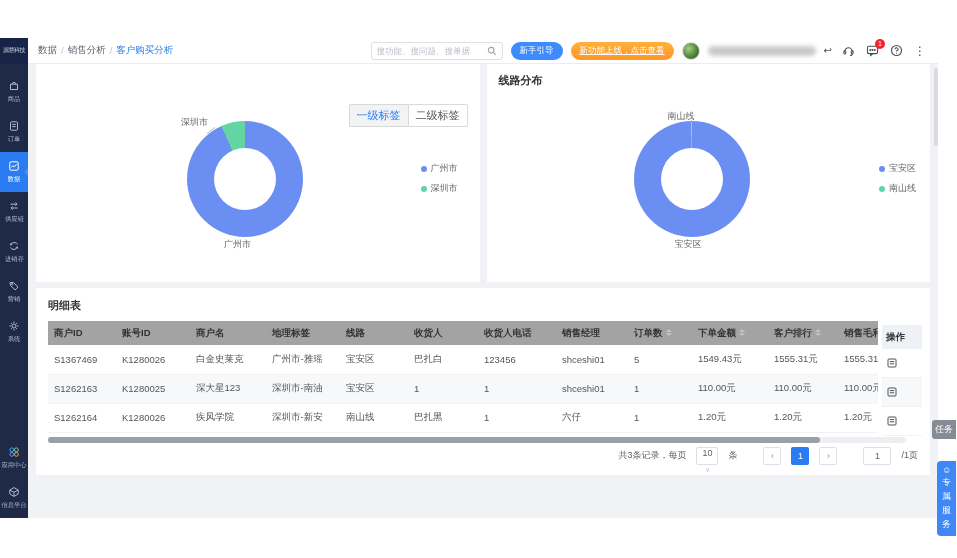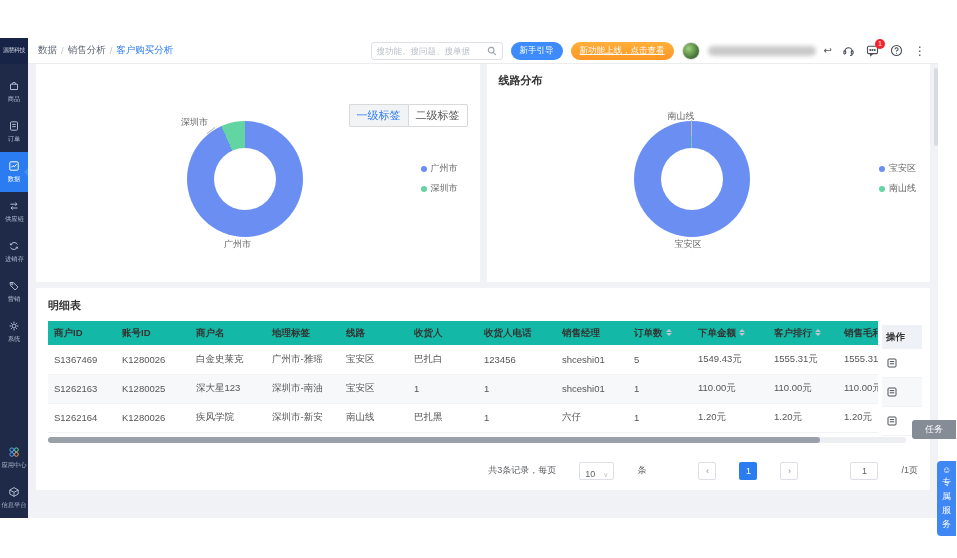--- a/index.html
+++ b/index.html
@@ -62,43 +62,43 @@
   .leader-v { position:absolute; width:1px; background:#bbb; }
   .leader-s { position:absolute; width:10px; height:1px; background:#bbb; transform:rotate(-38deg); }
   .legend { position:absolute; display:flex; flex-direction:column; gap:7px; font-size:9px; color:#666; }
   .legend .li { display:flex; align-items:center; gap:4px; cursor:pointer; }
   .dot { width:6px; height:6px; border-radius:50%; }
 
   
   .table-panel { background:#fff; padding:10px 12px 10px; position:relative; }
   .tbl-wrap { width:830px; overflow:hidden; margin-top:8px; }
   table { width:882px; table-layout:fixed; border-collapse:collapse; font-size:9.5px; color:#555; }
-  thead th { background:#14b8a6; height:24px; font-weight:bold; color:#333; text-align:left; padding:0 6px; white-space:nowrap; overflow:hidden; }
+  thead th { background:#a3a3a3; height:24px; font-weight:bold; color:#333; text-align:left; padding:0 6px; white-space:nowrap; overflow:hidden; }
   tbody td { height:29px; border-bottom:1px solid #f2f3f5; padding:0 6px; white-space:nowrap; overflow:hidden; }
   tbody tr:nth-child(2) { background:#f7f8fa; }
   .caret { display:inline-flex; flex-direction:column; vertical-align:middle; margin-left:3px; gap:1px; }
   .caret i { width:0; height:0; border-left:3px solid transparent; border-right:3px solid transparent; display:block; }
   .caret .up { border-bottom:3px solid #c0c4cc; }
   .caret .dn { border-top:3px solid #c0c4cc; }
   .op-col { position:absolute; top:37px; right:8px; width:40px; }
   .op-h { height:24px; background:#eef1f6; font-size:9.5px; font-weight:bold; color:#333; display:flex; align-items:center; padding-left:4px; }
   .op-c { height:29px; border-bottom:1px solid #f2f3f5; display:flex; align-items:center; padding-left:4px; background:#fff; }
   .op-c.alt { background:#f7f8fa; }
   .op-btn { cursor:pointer; color:#4a4f57; display:flex; }
   .hscroll { margin-top:4px; width:858px; height:6px; background:#eceef1; border-radius:3px; position:relative; }
   .hthumb { position:absolute; left:0; top:0; height:6px; width:772px; background:#9aa0a9; border-radius:3px; cursor:pointer; }
-  .pager { margin-top:19px; display:flex; justify-content:flex-end; align-items:center; gap:23px; font-size:9px; color:#606266; }
-  .psel { border:1px solid #dcdfe6; border-radius:2px; height:18px; display:flex; align-items:flex-end; gap:8px; padding:0 5px; cursor:pointer; color:#606266; }
+  .pager { margin-top:4px; display:flex; justify-content:flex-end; align-items:center; gap:10px; font-size:9px; color:#606266; }
+  .psel { border:1px solid #dcdfe6; border-radius:2px; height:18px; display:flex; align-items:center; gap:8px; padding:0 5px; cursor:pointer; color:#606266;flex-direction:column; }
   .psel .v-caret { font-size:7px; color:#c0c4cc; }
   .pbtn { width:18px; height:18px; border:1px solid #dcdfe6; border-radius:2px; background:#fff; display:flex; align-items:center; justify-content:center; color:#8a8f99; cursor:pointer; }
   .pcur { width:18px; height:18px; border-radius:2px; background:#2b7cf0; color:#fff; display:flex; align-items:center; justify-content:center; cursor:pointer; }
   .pjump { width:28px; height:18px; border:1px solid #dcdfe6; border-radius:2px; text-align:center; font-size:9px; color:#606266; outline:0; font-family:inherit; }
 
   
-  .task-tab { position:absolute; right:1px; top:420px; background:#868c96; color:#fff; font-size:9px; padding:3px 13px; border-radius:3px 0 0 3px; cursor:pointer; }
+  .task-tab { position:absolute; right:1px; top:420px; background:#868c96; color:#fff; font-size:9px; padding:3px 3px; border-radius:3px 0 0 3px; cursor:pointer; }
   .svc-tab { position:absolute; right:1px; top:461px; width:19px; background:#3f87f5; color:#fff; border-radius:4px 0 0 4px; padding:4px 0 5px; display:flex; flex-direction:column; align-items:center; gap:1px; font-size:9px; cursor:pointer; }
   .svc-tab .face { font-size:9px; line-height:10px; }
 </style>
 </head>
 <body>
 
 <div class="root">
   <div class="app">
 
     <div class="navbar">

